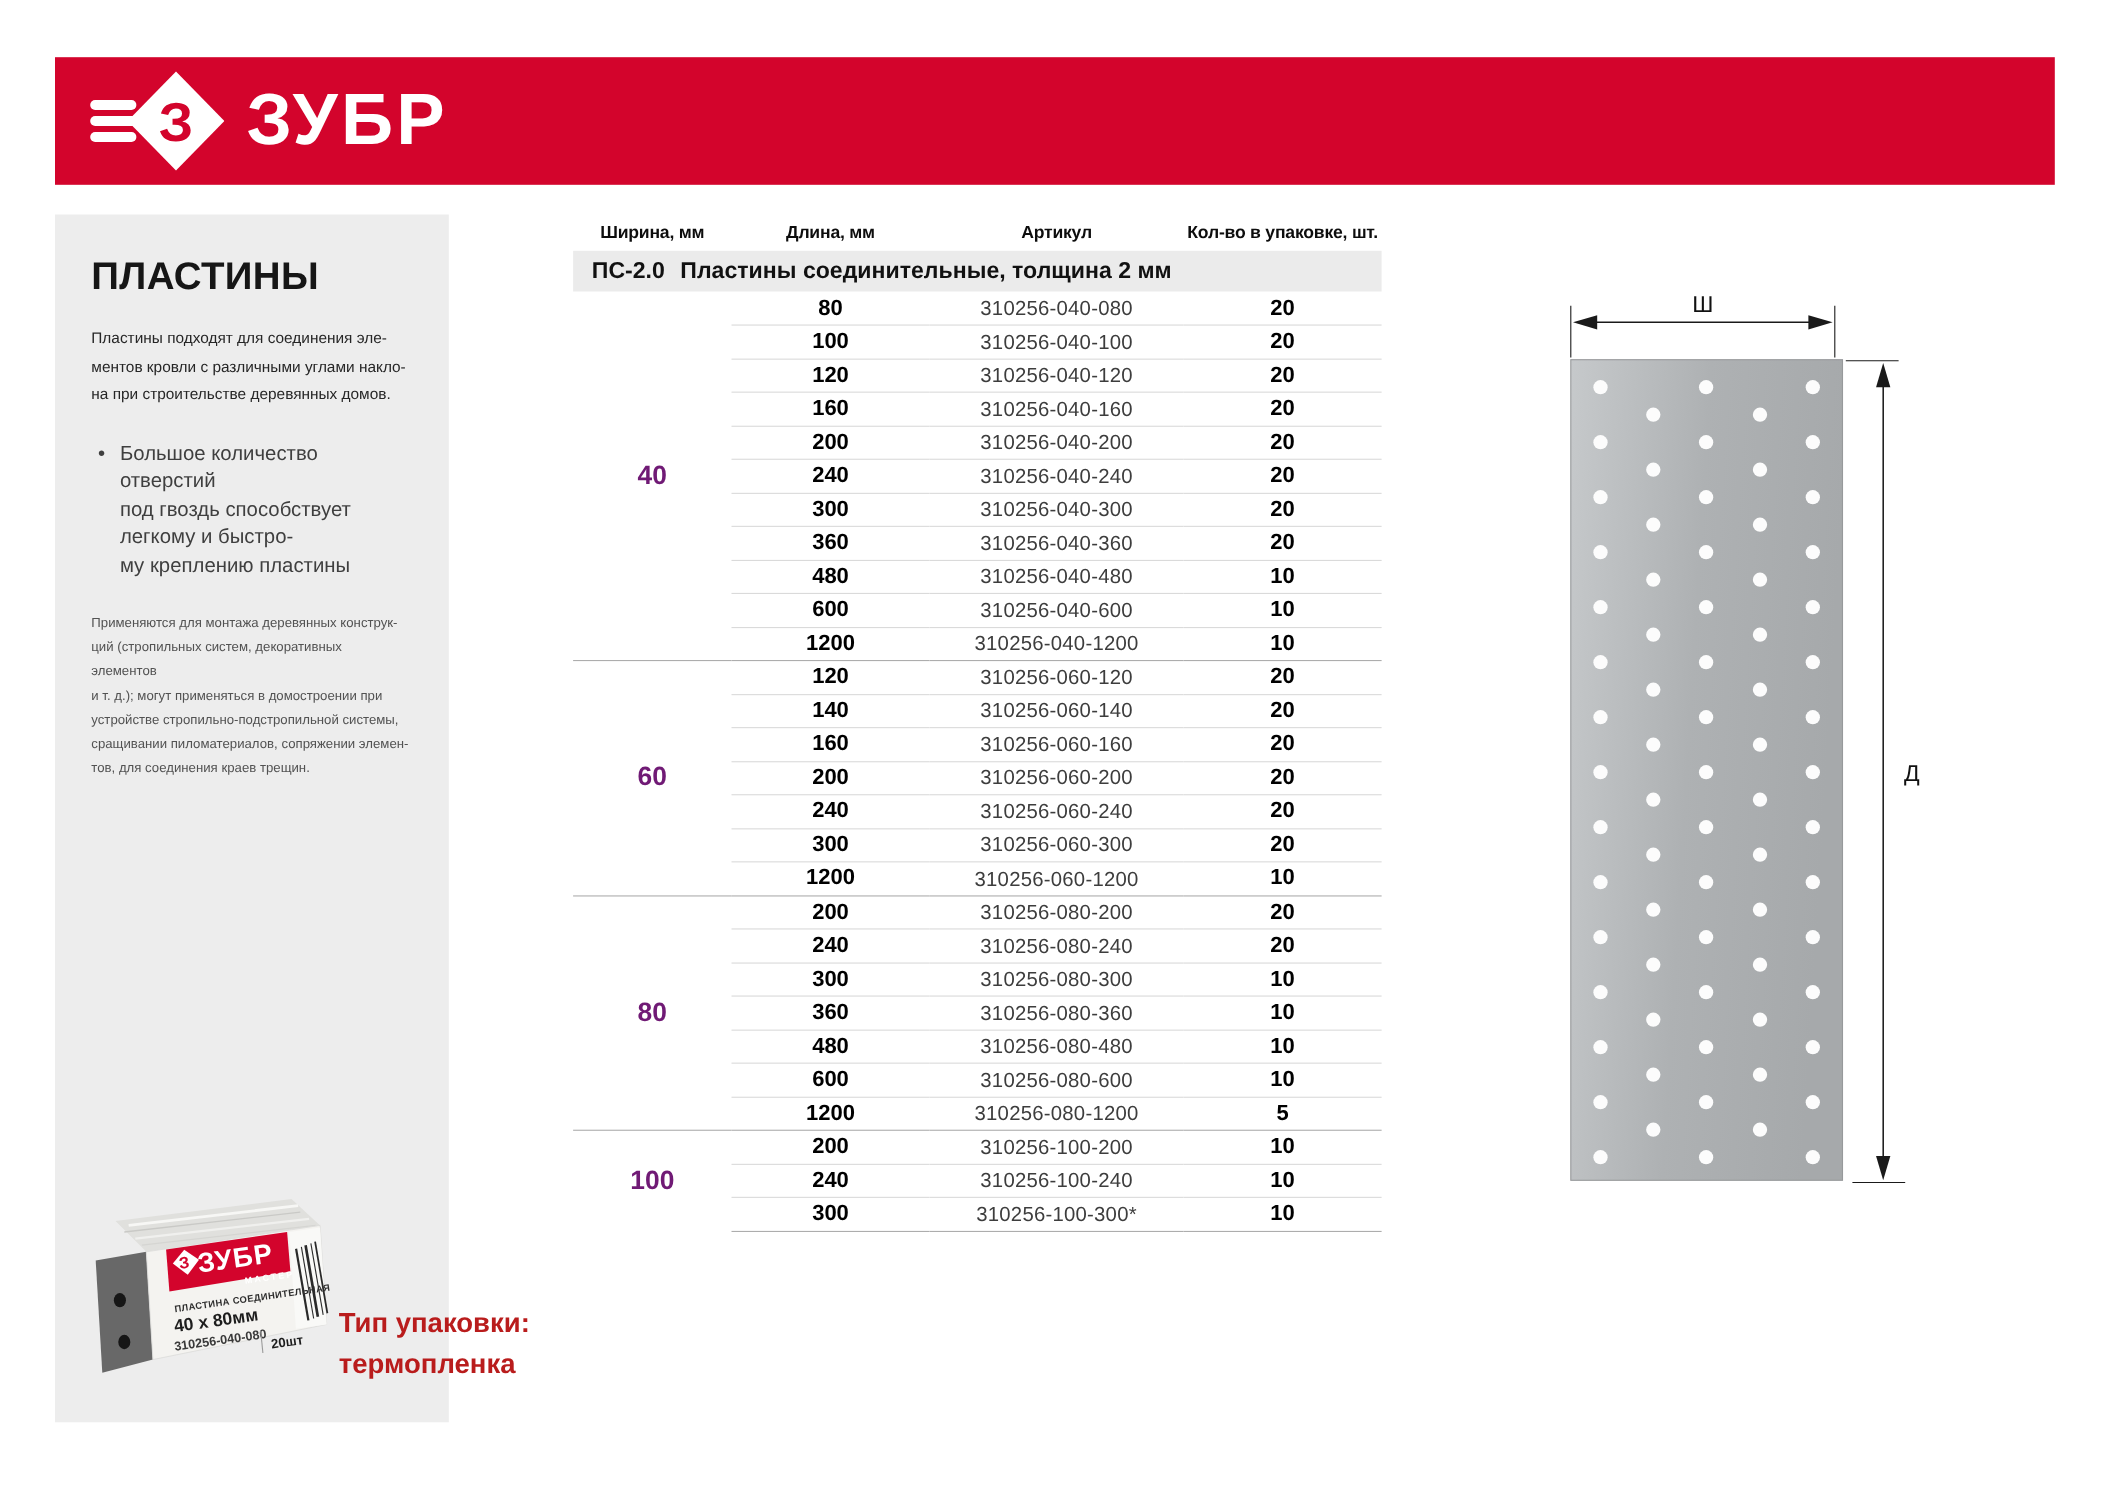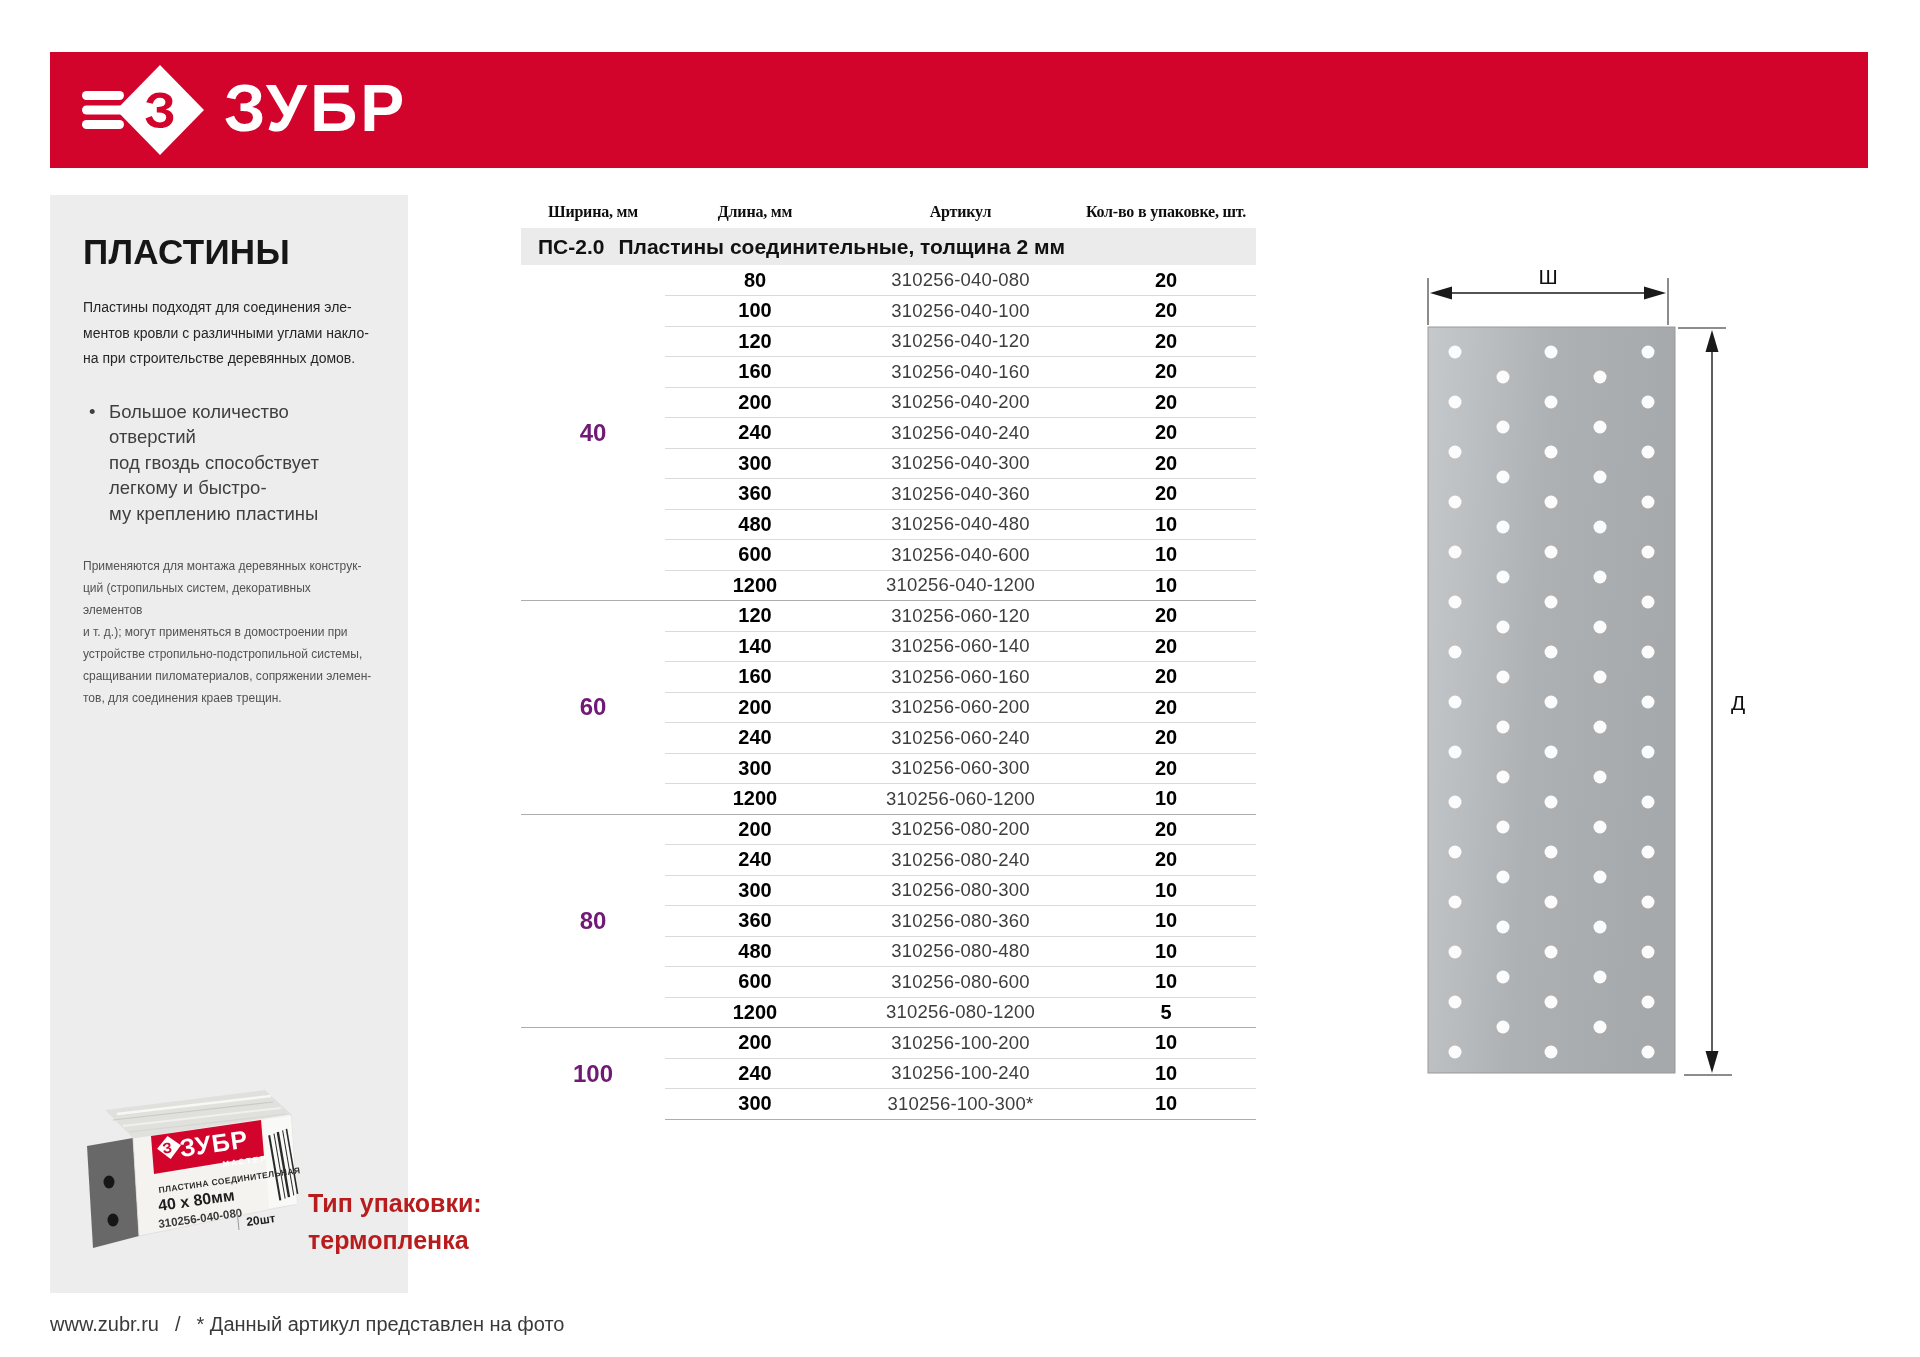--- a/index.html
+++ b/index.html
@@ -30,21 +30,21 @@
   .barcode-note{ position:absolute; left:50px; top:1258px; width:450px; text-align:center;
                  font-size:19px; color:#1f1f1f; }
 
   
   .footer{ position:absolute; left:50px; top:1313px; font-size:20px; color:#3a3a3a; display:flex; gap:16px; }
 
   
   .spec-wrap{ position:absolute; left:521px; top:194px; width:735px; }
   table.spec{ border-collapse:collapse; table-layout:fixed; width:735px; }
   table.spec th{ height:34px; vertical-align:bottom; padding:0 0 7px 0; font-size:16px; font-weight:bold;
-                 color:#0d0d0d; letter-spacing:-0.2px;font-family:Liberation Serif, serif; }
+                 color:#0d0d0d; letter-spacing:-0.2px; }
   tr.banner-row td{ height:37px; background:#ebebeb; font-weight:bold; font-size:21px; color:#111;
                     padding:0 0 0 17px; text-align:left; }
   tr.banner-row .code{ margin-right:14px; }
   table.spec tbody td{ height:30.5px; padding:0; text-align:center; vertical-align:middle;
                        border-top:1px solid #dadada; }
   table.spec tbody tr.gstart td{ border-top:1px solid #adadad; }
   table.spec tbody tr.first td{ border-top:none; }
   table.spec tbody tr.last td{ border-bottom:1px solid #adadad; }
   td.wcol{ font-weight:bold; font-size:24px; color:#701a75; }
   td.len{ font-weight:bold; font-size:20px; color:#000; }
@@ -404,19 +404,14 @@
     <g>
       <line class="tick" x1="298" y1="73" x2="346" y2="73"></line>
       <line class="tick" x1="304" y1="820" x2="352" y2="820"></line>
       <line class="dim" x1="332" y1="86" x2="332" y2="806"></line>
       <polygon points="332,75 325.5,97 338.5,97" fill="#1a1a1a"></polygon>
       <polygon points="332,818 325.5,796 338.5,796" fill="#1a1a1a"></polygon>
       <text class="dimlabel" x="351" y="455">Д</text>
     </g>
   </svg>
 
-  <div class="footer">
-    <span>www.zubr.ru</span>
-    <span>/</span>
-    <span>* Данный артикул представлен на фото</span>
-  </div>
 
 </div>
 
 </body></html>

